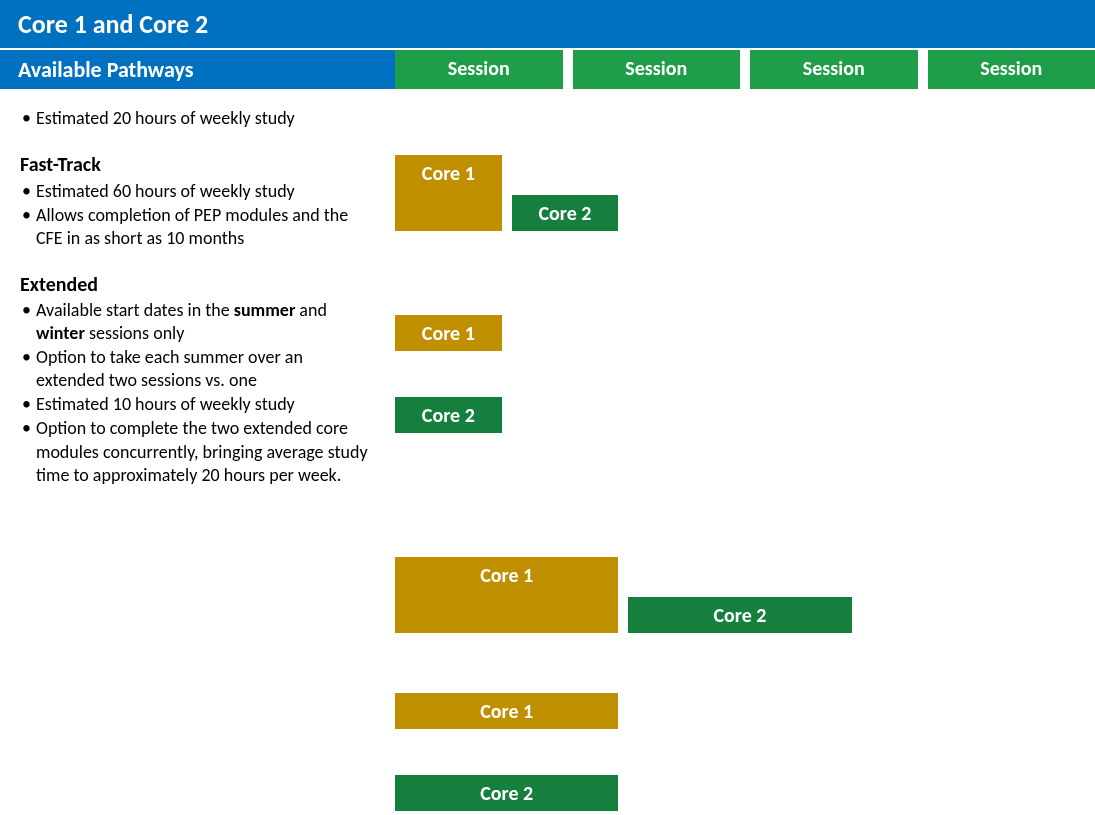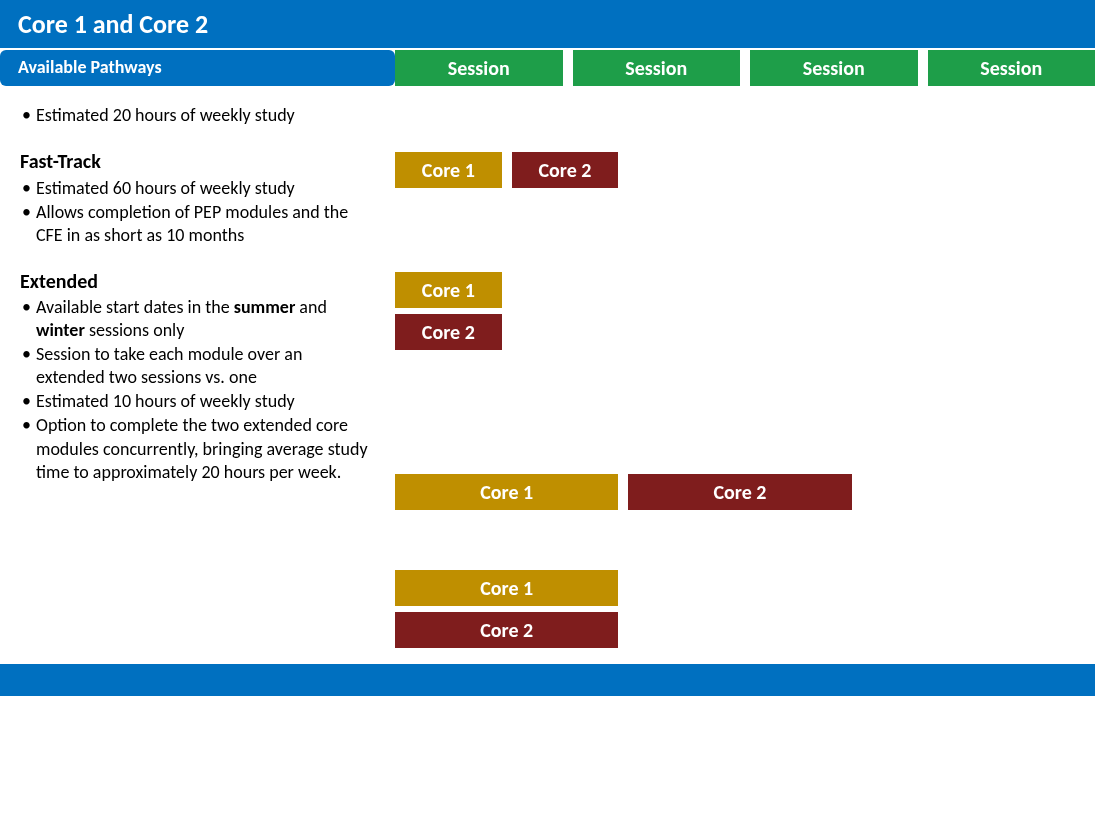--- a/index.html
+++ b/index.html
@@ -18,24 +18,23 @@
   }
   .header-row {
     display: flex;
     align-items: stretch;
     margin-top: 2px;
   }
   .pathways-header {
     background: #0070C0;
     color: #fff;
     font-weight: bold;
-    font-size: 18px;
+    font-size: 22px;
     padding: 6px 18px;
     flex: 0 0 395px;
-    border-radius: 6px;
   }
   .sessions-header {
     display: flex;
     flex: 1;
     gap: 10px;
     padding-left: 0;
   }
   .session-pill {
     background: #0FA958;
     background: #1E9E49;
@@ -87,21 +86,21 @@
   }
   .spacer-row { grid-column: 1 / -1; }
   .core-box {
     color: #fff;
     font-weight: bold;
     font-size: 20px;
     text-align: center;
     padding: 6px 0;
   }
   .core1 { background: #BF8F00; }
-  .core2 { background: #7f1d1d; }
+  .core2 { background: #15803d; margin-top: 40px; }
 
   .footer-bar {
     background: #0070C0;
     height: 32px;
     margin-top: 4px;
   }
 </style>
 </head>
 <body>
 
@@ -135,21 +134,21 @@
         <li>Allows completion of PEP modules and the CFE in as short as 10 months</li>
       </ul>
     </div>
 
     <div class="pathway" style="margin-bottom:0;">
       <h3>Extended</h3>
       <ul>
         <li>
           <span>Available start dates in the </span><b>summer</b><span> and </span><b>winter</b><span> sessions only</span>
         </li>
-        <li>Session to take each module over an extended two sessions vs. one</li>
+        <li>Option to take each summer over an extended two sessions vs. one</li>
         <li>Estimated 10 hours of weekly study</li>
         <li>Option to complete the two extended core modules concurrently, bringing average study time to approximately 20 hours per week.</li>
       </ul>
     </div>
 
   </div>
 
   <div class="right">
     <div class="grid">
 

